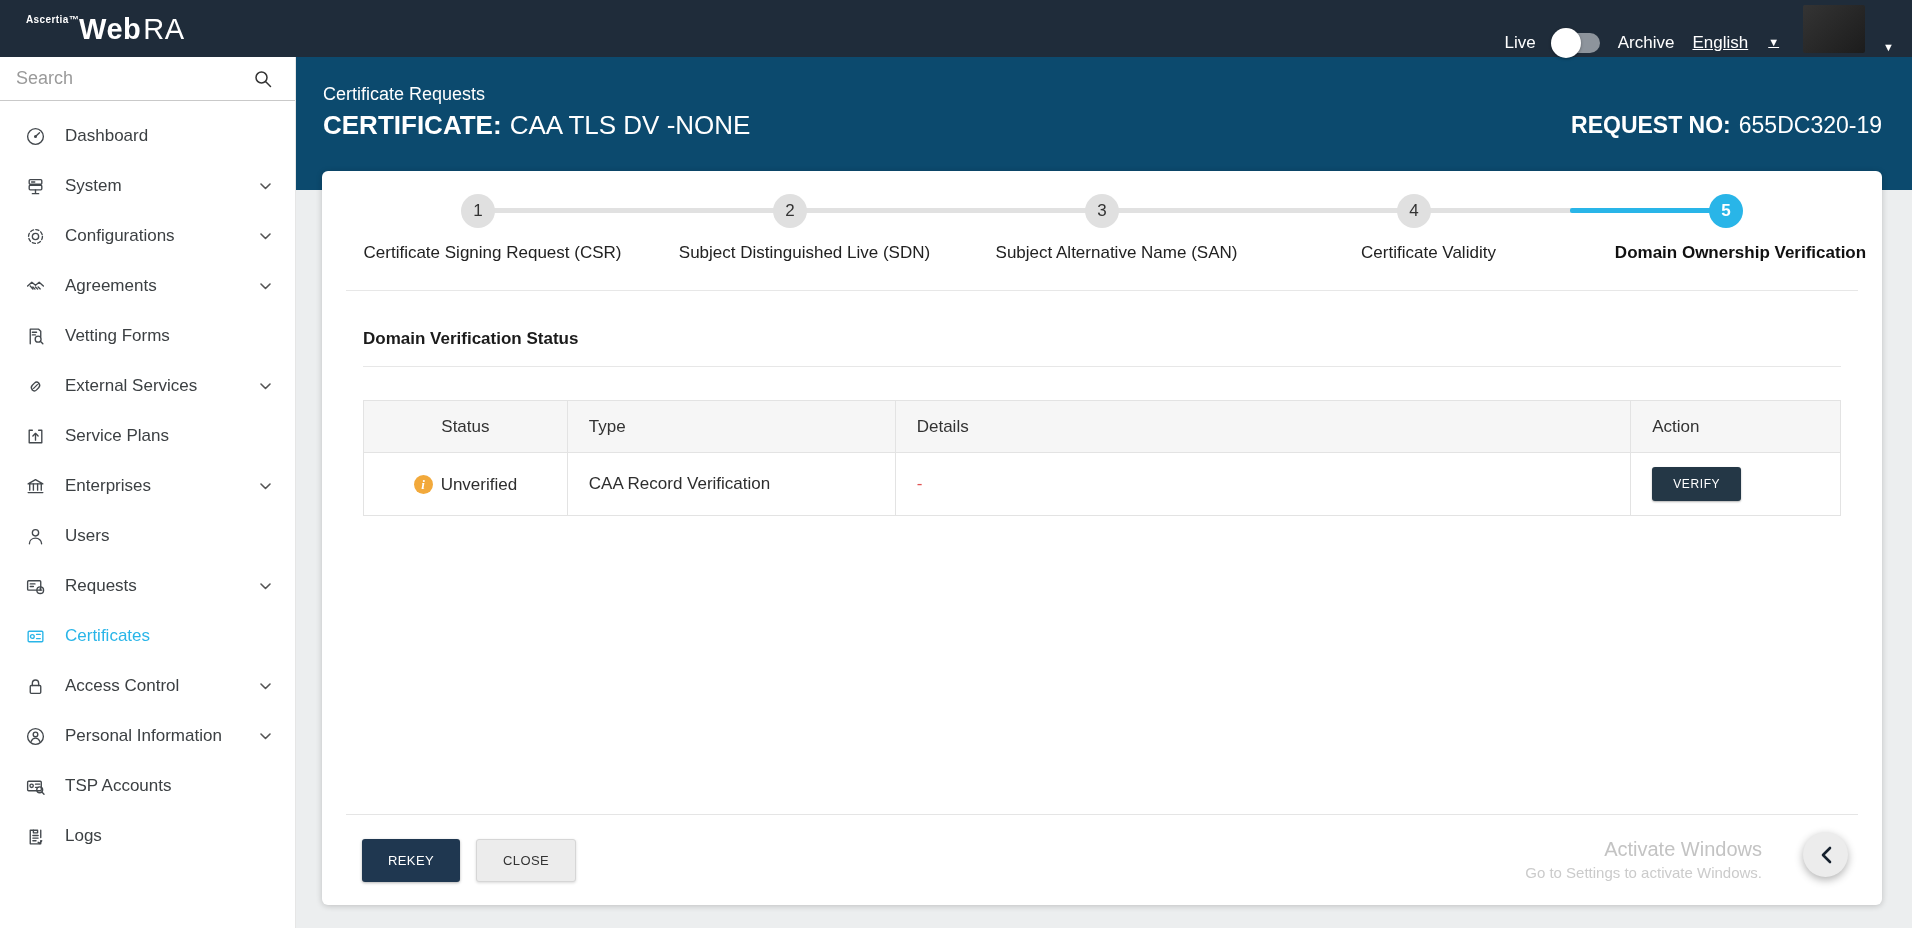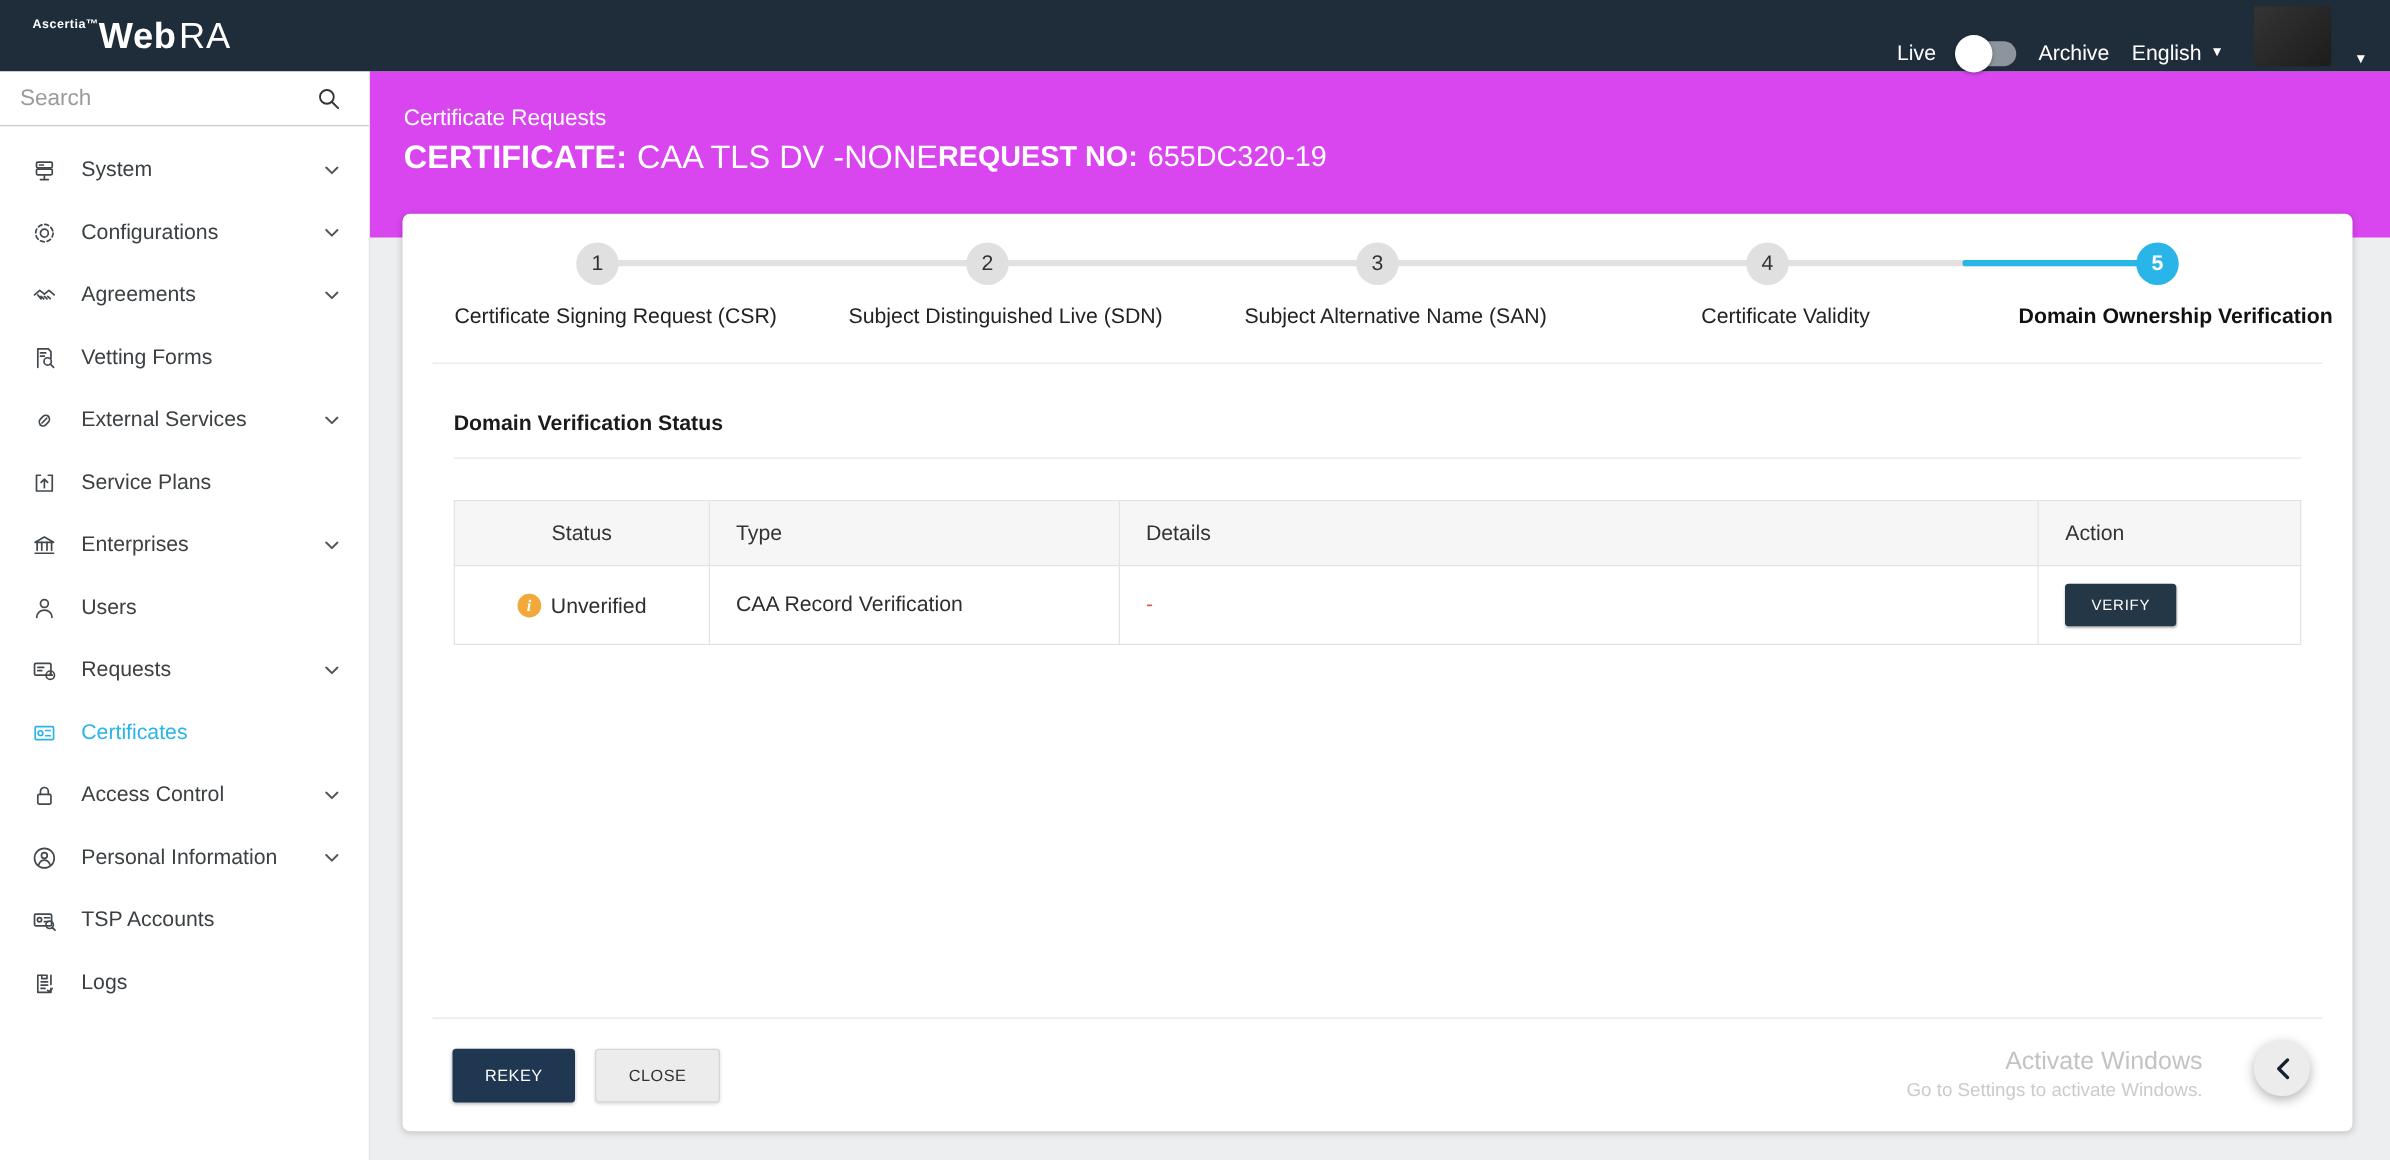--- a/index.html
+++ b/index.html
@@ -16,21 +16,21 @@
   .brand-sup { font-size: 10px; letter-spacing: .4px; font-weight: 700; margin-bottom: 2px; }
   .brand-main { font-size: 29px; letter-spacing: .5px; }
   .brand-main .b { font-weight: 700; }
   .brand-main .l { font-weight: 400; margin-left: 2px; }
   .nav-right { display: flex; align-items: flex-end; gap: 18px; font-size: 17px; }
   .toggle { position: relative; width: 46px; height: 20px; background: #8d949c; border-radius: 10px; cursor: pointer; }
   .toggle .knob {
     position: absolute; left: -3px; top: -5px; width: 30px; height: 30px;
     background: #fff; border-radius: 50%; box-shadow: 0 1px 3px rgba(0,0,0,.35);
   }
-  .lang { display: flex; align-items: center; gap: 7px; cursor: pointer; }
+  .lang { display: flex; align-items: center; gap: 20px; cursor: pointer; text-decoration: underline; }
   .caret { font-size: 11px; line-height: 1; }
   .avatar { width: 62px; height: 48px; border-radius: 2px;
     background: linear-gradient(135deg,#343434,#1c1c1c); margin-left: 6px; cursor: pointer; }
   .user-caret { cursor: pointer; }
 
   
   .sidebar {
     position: fixed; top: 57px; left: 0; width: 296px; bottom: 0;
     background: #fff; z-index: 20; border-right: 1px solid #e6e6e6;
   }
@@ -45,22 +45,22 @@
   .nav-item .ico { width: 21px; height: 21px; flex: 0 0 21px; display: flex; }
   .nav-item svg { stroke: #43484d; fill: none; stroke-width: 1.3; stroke-linecap: round; stroke-linejoin: round; }
   .nav-item .chev { margin-left: auto; margin-right: 24px; display: flex; }
   .nav-item .chev svg { stroke: #555; stroke-width: 1.6; }
   .nav-item.active { color: #29b5e8; }
   .nav-item.active svg { stroke: #29b5e8; }
 
   
   .main { margin-left: 296px; padding-top: 57px; }
   .page-header {
-    height: 133px; background: #d946ef; color: #fff;
-    display: flex; padding: 27px 30px 0 27px;
+    height: 133px; background: #0c4a6e; color: #fff;
+    display: flex; justify-content: space-between; padding: 27px 30px 0 27px;
   }
   .ph-breadcrumb { font-size: 18px; font-weight: 300; }
   .ph-title { font-size: 26px; margin-top: 5px; font-weight: 300; }
   .ph-title .bold { font-weight: 700; margin-right: 8px; }
   .ph-request { font-size: 23px; margin-top: 28px; font-weight: 300; white-space: nowrap; }
   .ph-request .bold { font-weight: 700; margin-right: 8px; }
 
   .card {
     position: relative; z-index: 10; width: 1560px; height: 734px;
     margin: -19px 0 0 26px; background: #fff; border-radius: 6px;
@@ -149,20 +149,30 @@
     <input type="text" placeholder="Search" style="">
     <span style="display:flex">
       <svg width="20" height="20" viewBox="0 0 20 20" style="stroke:#333;fill:none;stroke-width:1.5;stroke-linecap:round">
         <circle cx="8.5" cy="8.5" r="5.5"></circle>
           <path d="M12.8 12.8L17.5 17.5"></path>
       </svg>
     </span>
   </div>
   <nav class="nav-list">
 
+    <div class="nav-item">
+      <span class="ico">
+          <svg width="21" height="21" viewBox="0 0 20 20">
+            <circle cx="10" cy="10" r="7.5"></circle>
+            <path d="M10 10L13.8 6.4"></path>
+            <circle cx="10" cy="10" r="0.8"></circle>
+          </svg>
+        </span>
+      <span>Dashboard</span>
+    </div>
 
     <div class="nav-item">
       <span class="ico">
           <svg width="21" height="21" viewBox="0 0 20 20">
             <rect x="4" y="3.5" width="12" height="4.4" rx="1"></rect>
             <rect x="4" y="8.8" width="12" height="4.4" rx="1"></rect>
             <path d="M10 13.2v3 M7 16.8h6 M6.3 5.7h3"></path>
           </svg>
         </span>
       <span>System</span>

